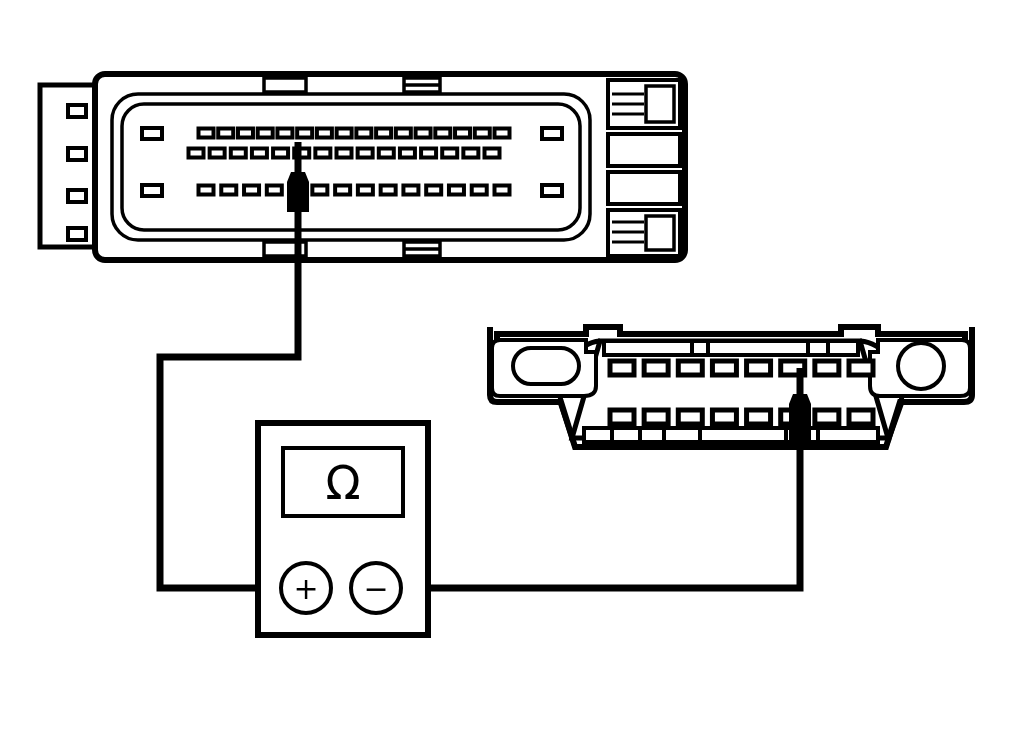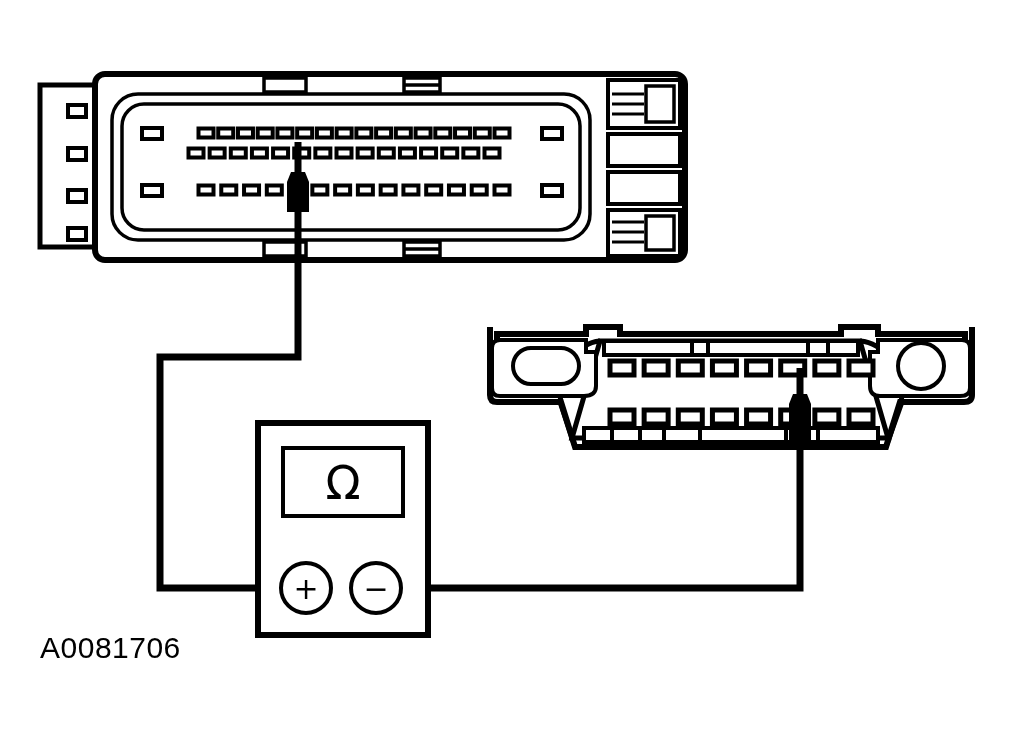--- a/index.html
+++ b/index.html
@@ -229,15 +229,14 @@
 
       <circle cx="306" cy="588" r="25" fill="#fff" stroke="#000" stroke-width="4"></circle>
       <text class="sign-text" x="306" y="599" text-anchor="middle">+</text>
 
       <circle cx="376" cy="588" r="25" fill="#fff" stroke="#000" stroke-width="4"></circle>
       <text class="sign-text" x="376" y="599" text-anchor="middle">−</text>
     </g>
 
   </svg>
 
-  <div class="fig-label">A0081706</div>
 
 </div>
 
 </body></html>

